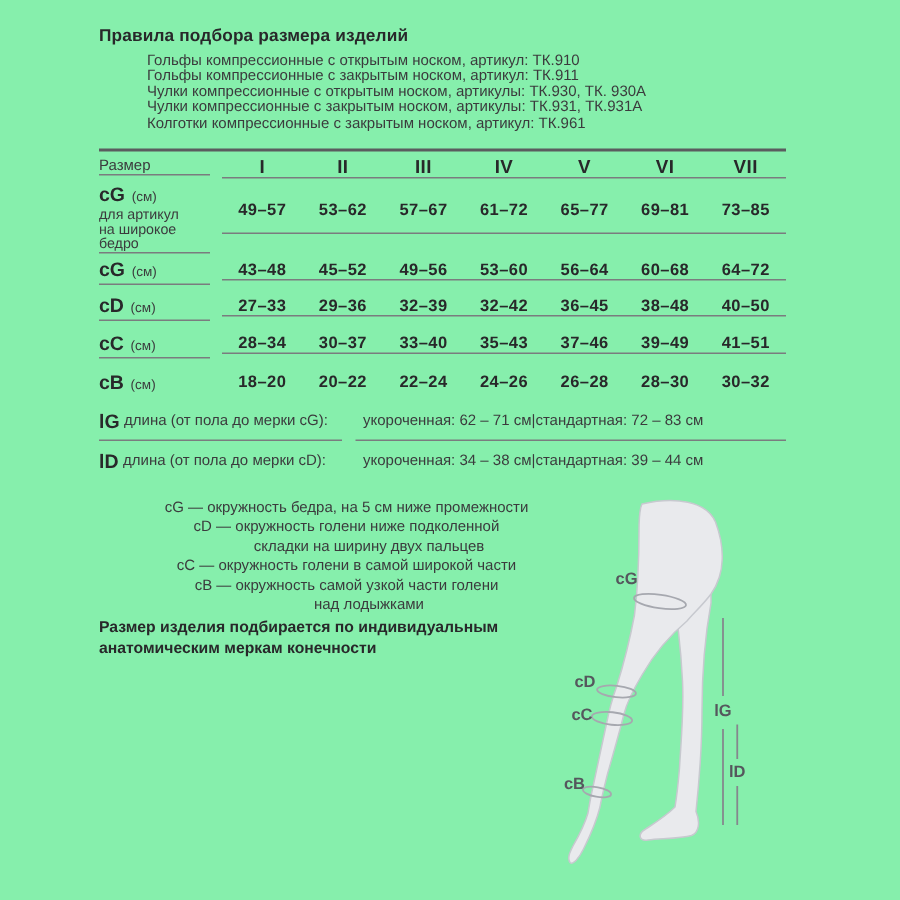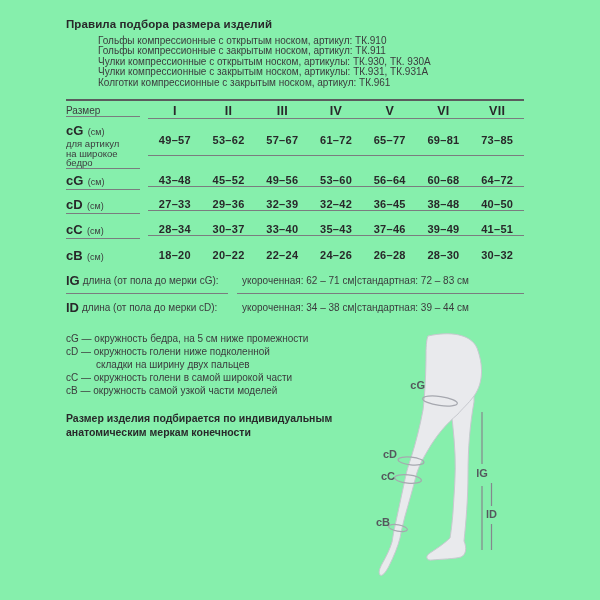--- a/index.html
+++ b/index.html
@@ -33,21 +33,21 @@
 
   .len-row { display:flex; align-items:stretch; height:27px; }
   .len-label { width:162px; flex:none; display:flex; align-items:center; white-space:nowrap; }
   .len-gap { width:9px; flex:none; }
   .len-values { flex:1; display:flex; align-items:center; justify-content:flex-start; padding:0 4px 0 5px; font-size:10px; color:#3b3b3d; white-space:nowrap; }
   .len-border .len-label, .len-border .len-values { border-bottom:1px solid #7a7c7f; }
   .len-lbl-main { font-weight:bold; font-size:13px; color:#28282a; margin-right:3px; }
   .len-lbl-desc { font-size:10px; color:#3b3b3d; }
   .len-sep { color:#3b3b3d; }
 
-  .notes { position:absolute; top:332px; left:0; width:330px; }
+  .notes { position:absolute; top:332px; left:0; width:330px;text-align:center; }
   .note-line { font-size:10px; line-height:13px; color:#3b3b3d; white-space:nowrap; }
   .note-line.cont { margin-left:30px; }
   .bold-note { position:absolute; top:412px; left:0; width:330px; }
   .bold-note .note-line { font-weight:bold; font-size:10.5px; line-height:13.5px; color:#28282a; }
 
   .figure { position:absolute; left:370px; top:330px; width:200px; height:270px; }
   .fig-label { font-family:"Liberation Sans", sans-serif; font-size:11px; font-weight:bold; fill:#55575d; }
 </style>
 </head>
 <body>
@@ -183,21 +183,22 @@
             <span>стандартная: 39 – 44 см</span>
           </div>
         </div>
       </div>
 
     <div class="notes" id="notes">
         <div class="note-line">cG — окружность бедра, на 5 см ниже промежности</div>
         <div class="note-line">cD — окружность голени ниже подколенной</div>
         <div class="note-line cont">складки на ширину двух пальцев</div>
         <div class="note-line">cC — окружность голени в самой широкой части</div>
-        <div class="note-line">cB — окружность самой узкой части моделей</div>
+        <div class="note-line">cB — окружность самой узкой части голени</div>
+        <div class="note-line cont">над лодыжками</div>
       </div>
 
     <div class="bold-note" id="bold-note">
         <div class="note-line">Размер изделия подбирается по индивидуальным</div>
         <div class="note-line">анатомическим меркам конечности</div>
       </div>
   </div>
 
   <svg class="figure" viewBox="0 0 200 270">
 

